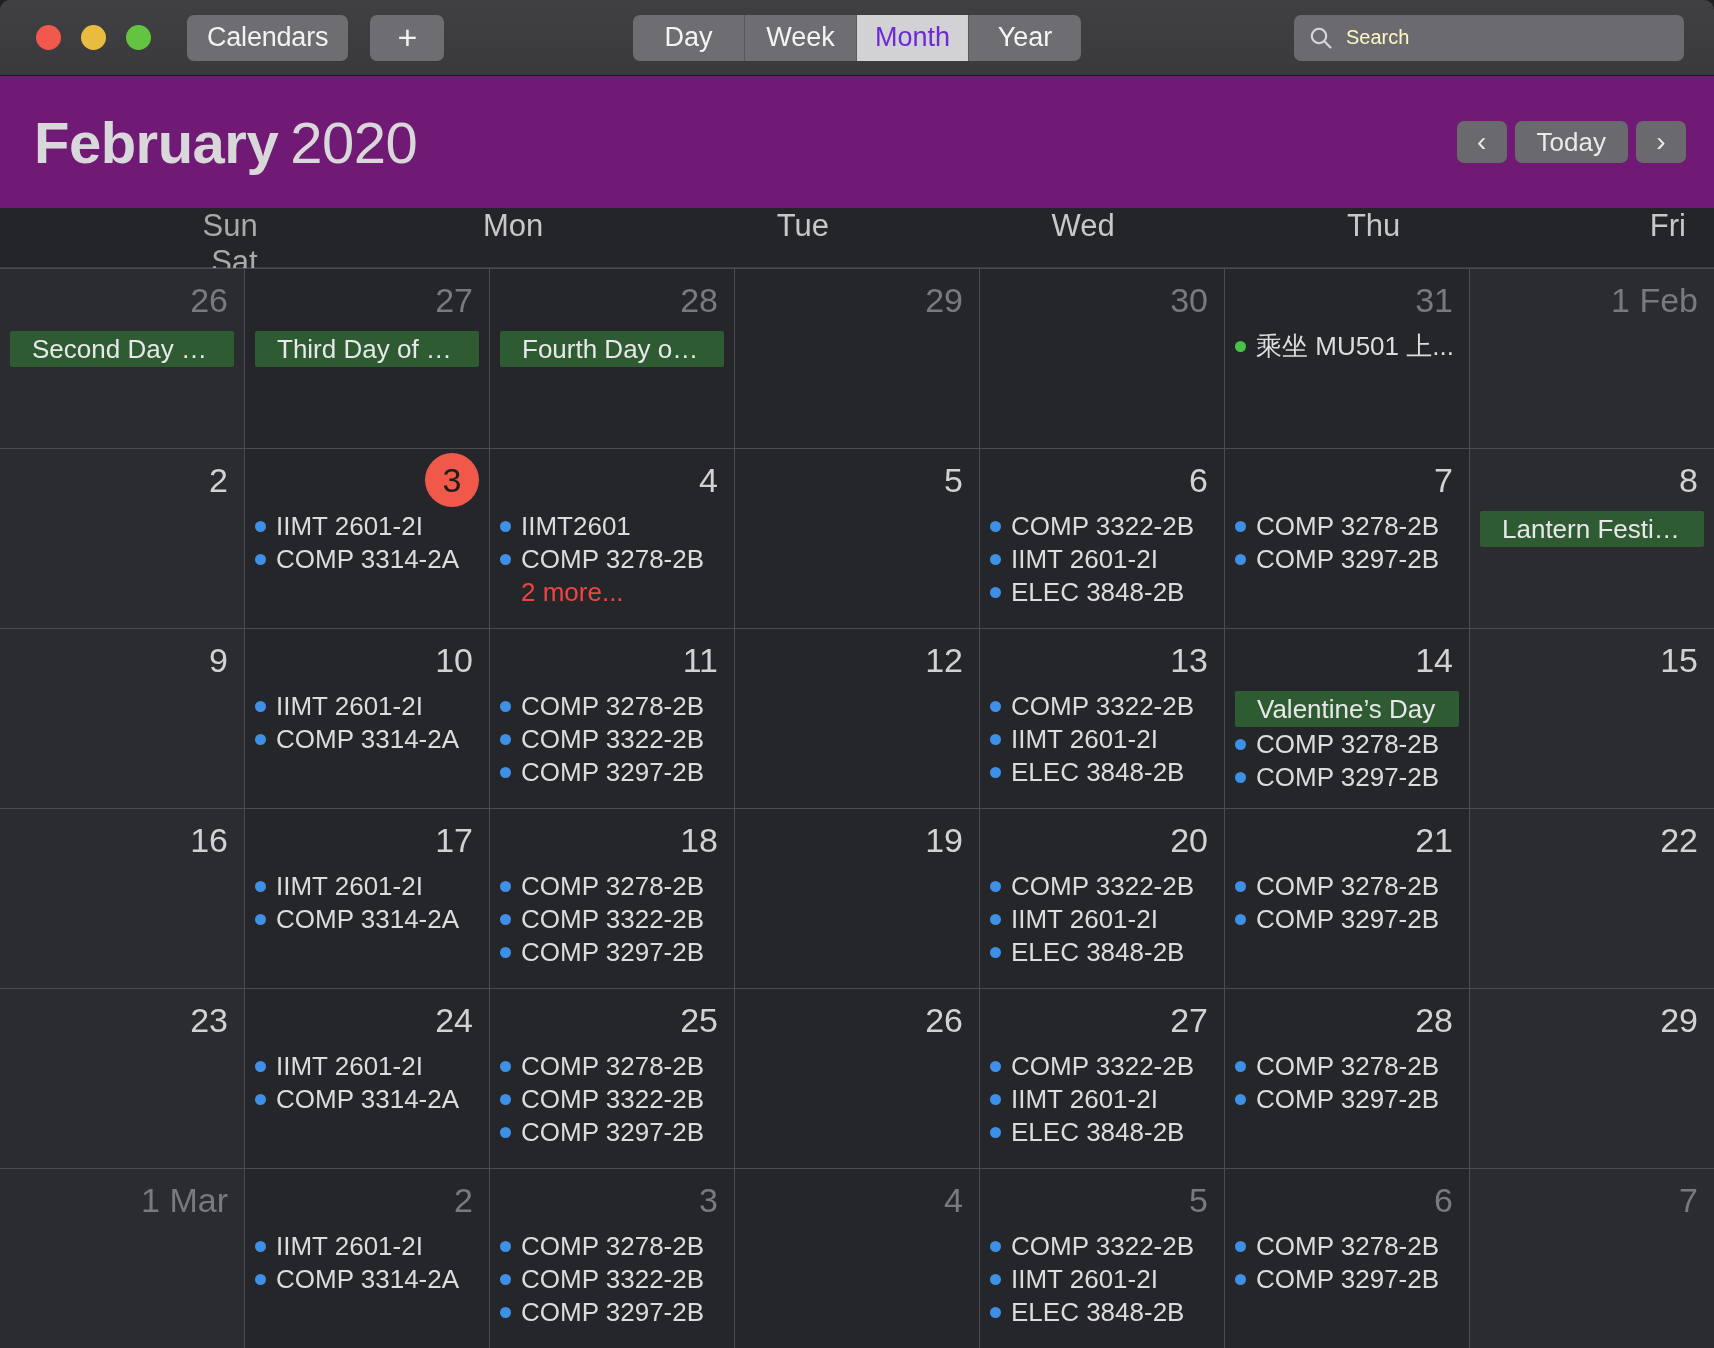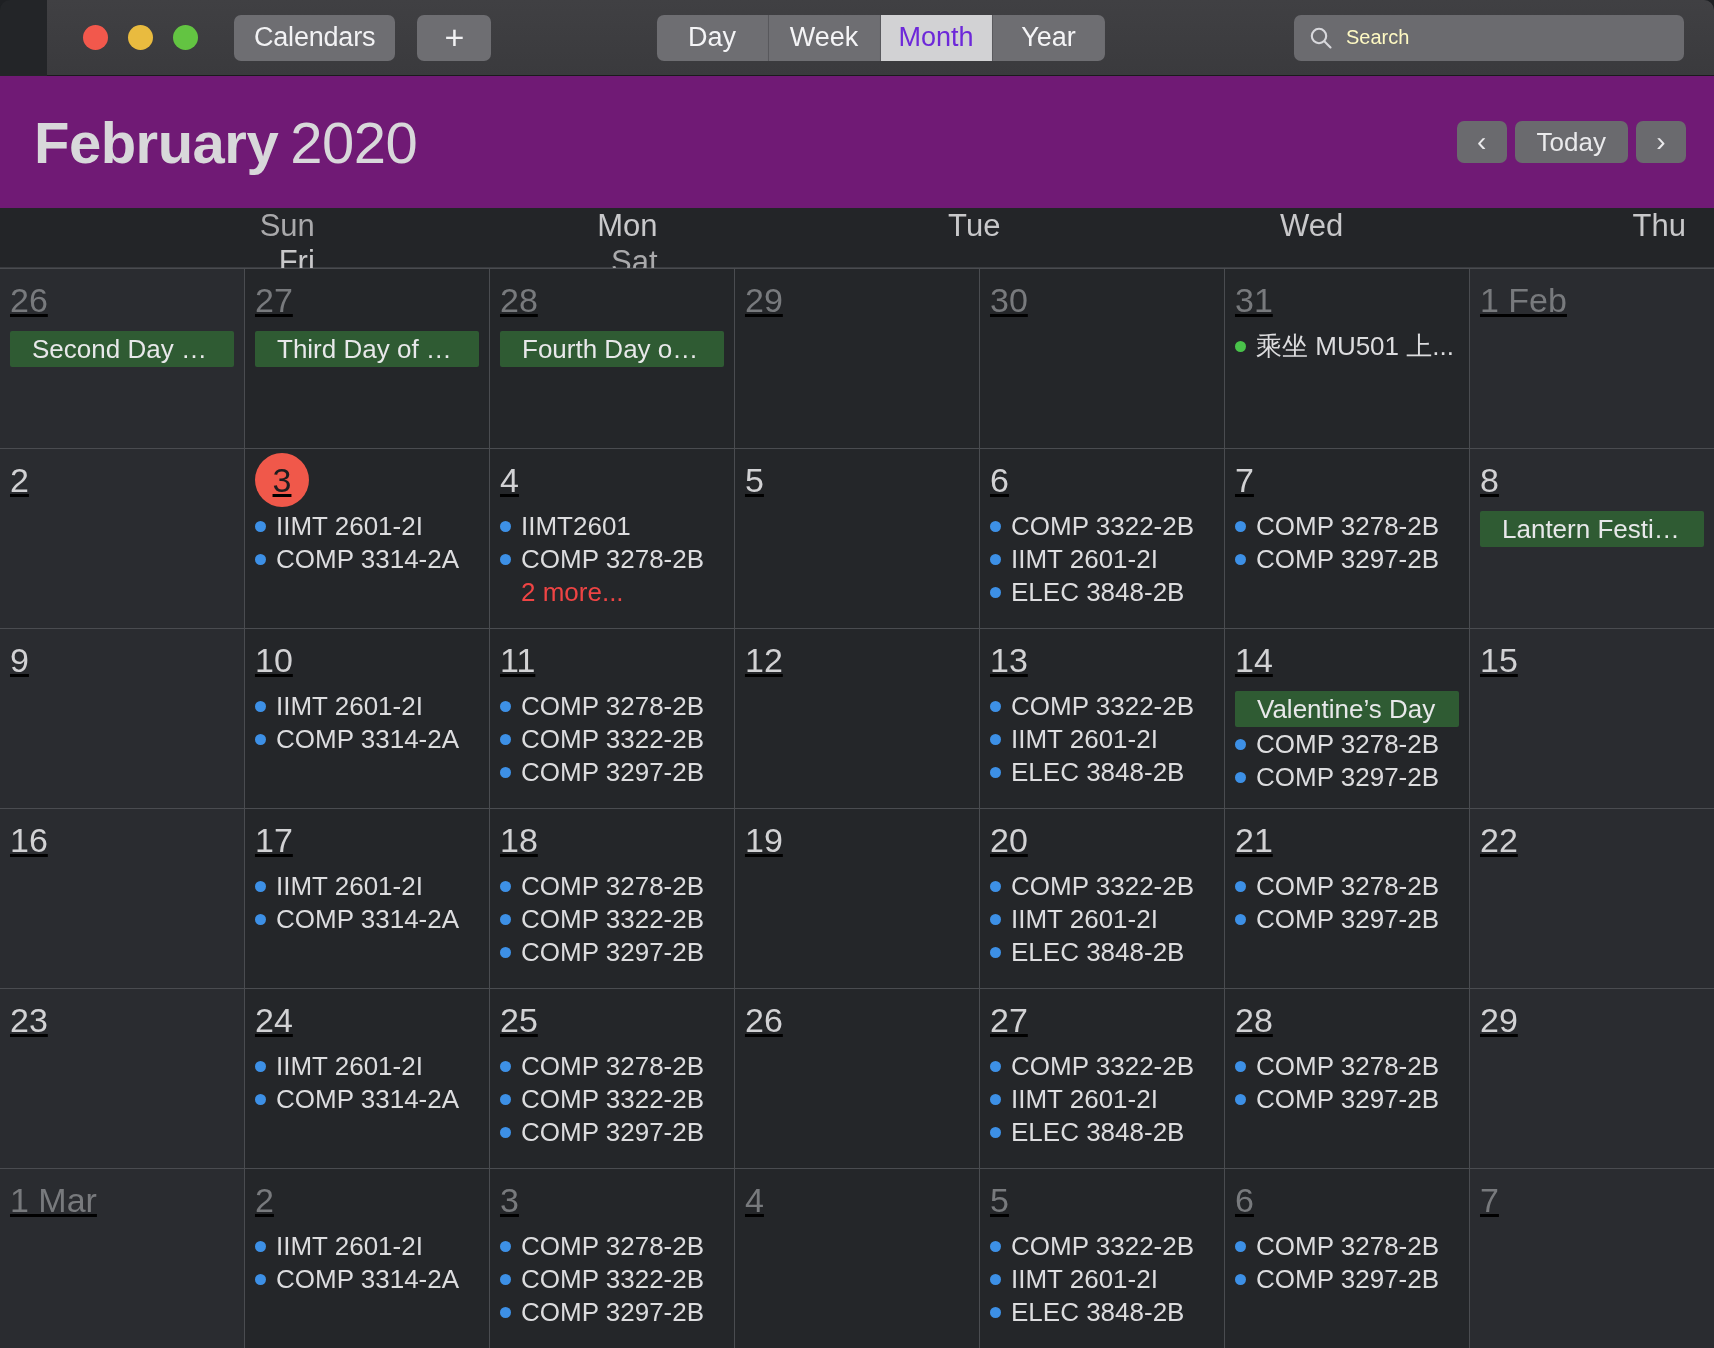--- a/index.html
+++ b/index.html
@@ -20,21 +20,20 @@
   }
 
   
   .titlebar {
     height:76px; flex:0 0 76px;
     background:linear-gradient(#404043,#3a3a3d);
     border-bottom:1px solid #1b1b1d;
     display:flex; align-items:center;
     position:relative;
     padding:12px 22px;
-    margin-left:47px;
   }
   .traffic { display:flex; align-items:center; gap:20px; margin-left:14px; }
   .light { width:25px; height:25px; border-radius:50%; display:block; }
   .light.red    { background:#f2584c; }
   .light.yellow { background:#e9bb3f; }
   .light.green  { background:#63c councils; }
   .light.green  { background:#63c442; }
 
   .tb-btn {
     background:#6e6e72;
@@ -101,21 +100,21 @@
     display:flex; align-items:center; justify-content:center;
     color:#eaeaec;
     cursor:default;
   }
   .nav-arrow { width:50px; font-size:28px; font-weight:300; }
   .nav-today { padding:0 22px; font-size:26px; }
 
   
   .weekdays {
     height:60px; flex:0 0 60px;
-    display:grid; grid-template-columns:repeat(5,1fr);
+    display:grid; grid-template-columns:repeat(6,1fr);
     background:#232528;
     border-bottom:1px solid #3a3c40;
   }
   .wd {
     display:flex; align-items:center; justify-content:flex-end;
     padding-right:28px;
     font-size:31px; color:#c8c8ca; font-weight:300;
   }
   .wd.dim { color:#a9a9ab; }
 
@@ -132,21 +131,21 @@
   .cell {
     background:#242629;
     padding:8px 10px 4px 10px;
     overflow:hidden;
     position:relative;
     display:flex; flex-direction:column;
   }
   .cell.weekend { background:#2a2c30; }
   .cell.out .daynum { color:#787a7d; }
 
-  .dayrow { display:flex; justify-content:flex-start; height:52px; flex:0 0 52px;text-decoration:underline; }
+  .dayrow { display:flex; justify-content:flex-end; height:52px; flex:0 0 52px; }
   .daynum {
     font-size:34px; color:#d2d2d4; font-weight:300;
     line-height:46px;
     padding-right:6px;
   }
   .daynum.today {
     background:#f0584a;
     color:#1d1d1f;
     font-weight:400;
     width:54px; height:54px; line-height:54px;

